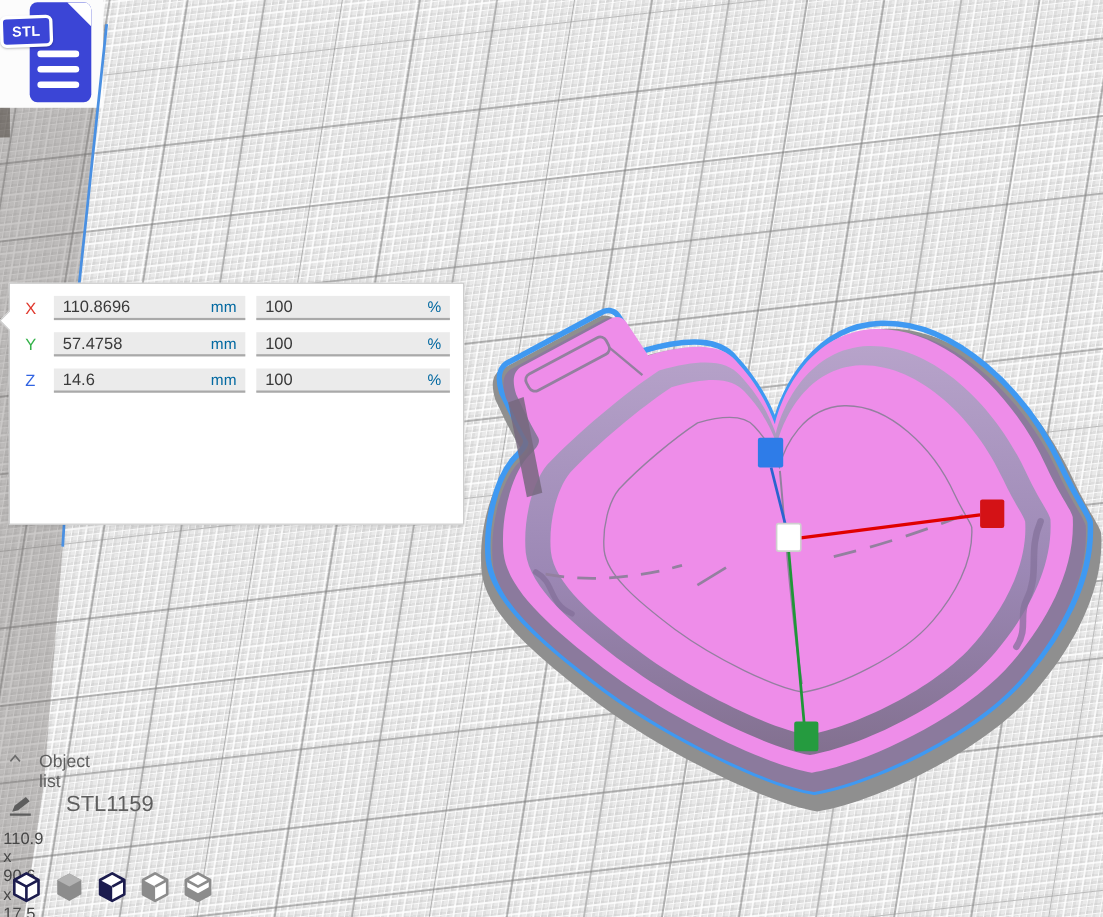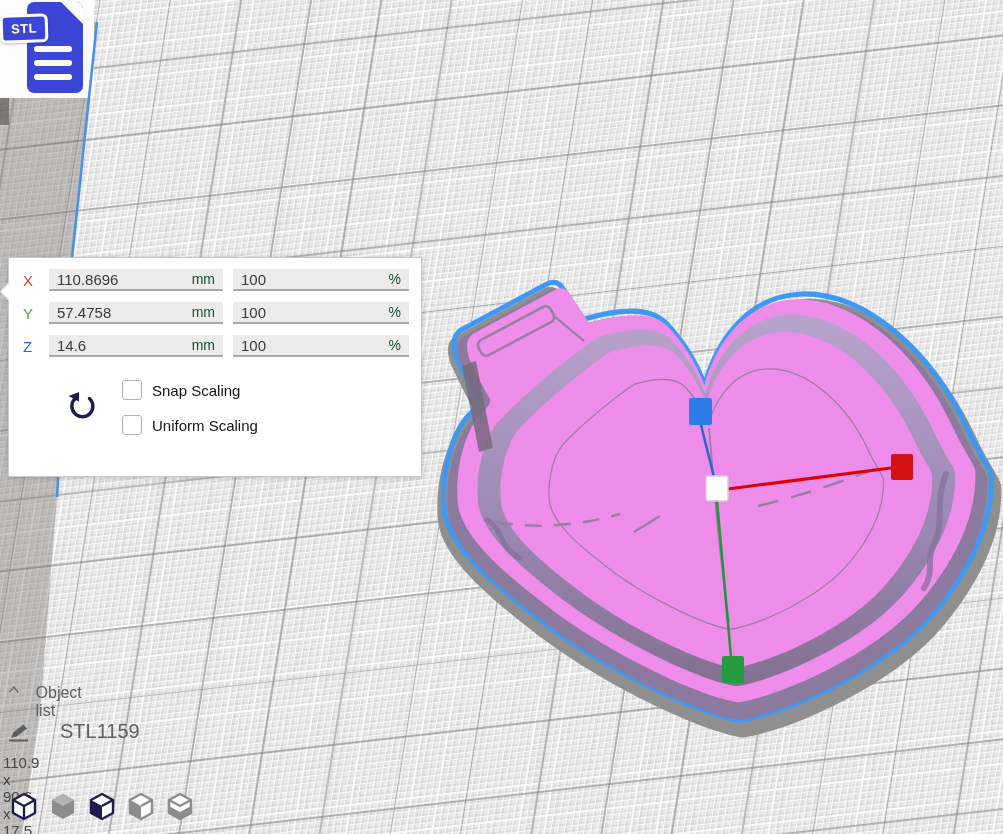--- a/index.html
+++ b/index.html
@@ -39,21 +39,21 @@
     border:1px solid #c9c9c9;box-shadow:0 1px 5px rgba(0,0,0,0.18);z-index:10;}
   .panel-pointer{position:absolute;left:-7px;top:27px;width:12px;height:12px;background:#ffffff;
     border-left:1px solid #c9c9c9;border-bottom:1px solid #c9c9c9;transform:rotate(45deg);}
   .srow{display:flex;align-items:center;margin:11px 12px 0 14px;}
   .srow:first-of-type{margin-top:9px;}
   .axis-label{width:18px;font-size:15px;flex:none;}
   .axis-x{color:#e0392e;} .axis-y{color:#35b24a;} .axis-z{color:#3063e2;}
   .field{height:22px;background:#ebebeb;border-bottom:2px solid #a9a9a9;display:flex;
     align-items:center;padding:0 8px;box-sizing:border-box;font-size:15px;color:#3a3a3a;cursor:text;}
   .field .val{flex:1;}
-  .field .suffix{color:#14532d;font-size:14px;}
+  .field .suffix{color:#0369a1;font-size:14px;}
   .field-mm{width:178px;margin-left:8px;}
   .field-pct{width:180px;margin-left:10px;}
   .opts{position:relative;margin-top:23px;height:80px;}
   .reset-btn{position:absolute;left:56px;top:8px;width:34px;height:34px;cursor:pointer;background:none;border:none;padding:0;}
   .cb-row{position:absolute;left:113px;display:flex;align-items:center;}
   .cb-row.r1{top:0px;} .cb-row.r2{top:35px;}
   .checkbox{width:18px;height:18px;background:#fff;border:1px solid #b0b0b0;border-radius:3px;cursor:pointer;flex:none;}
   .cb-label{margin-left:10px;font-size:15px;color:#141414;}
   
   .objlist{position:absolute;left:0;top:680px;z-index:10;color:#5e5e5e;}
@@ -164,36 +164,20 @@
     <div class="field field-mm">
       <span class="val">14.6</span>
       <span class="suffix">mm</span>
     </div>
     <div class="field field-pct">
       <span class="val">100</span>
       <span class="suffix">%</span>
     </div>
   </div>
 
-  <div class="opts">
-    <button class="reset-btn" title="">
-      <svg width="34" height="34" viewBox="0 0 34 34">
-        <path d="M24.5 10.5 A 10.5 10.5 0 1 1 11.5 9.5" fill="none" stroke="#1c1c4e" stroke-width="3.4" stroke-linecap="round"></path>
-        <polygon points="3.5,8 14,4 14,13.5" fill="#1c1c4e"></polygon>
-      </svg>
-    </button>
-    <div class="cb-row r1">
-      <span class="checkbox"></span>
-      <span class="cb-label">Snap Scaling</span>
-    </div>
-    <div class="cb-row r2">
-      <span class="checkbox"></span>
-      <span class="cb-label">Uniform Scaling</span>
-    </div>
-  </div>
 </div>
 
 <div class="objlist">
   <div class="obj-header">
     <svg width="16" height="12" viewBox="0 0 16 12">
       <polyline points="2,9 8,2 14,9" fill="none" stroke="#6a6a6a" stroke-width="2"></polyline>
     </svg>
     <span class="txt">Object list</span>
   </div>
   <div class="obj-item">

